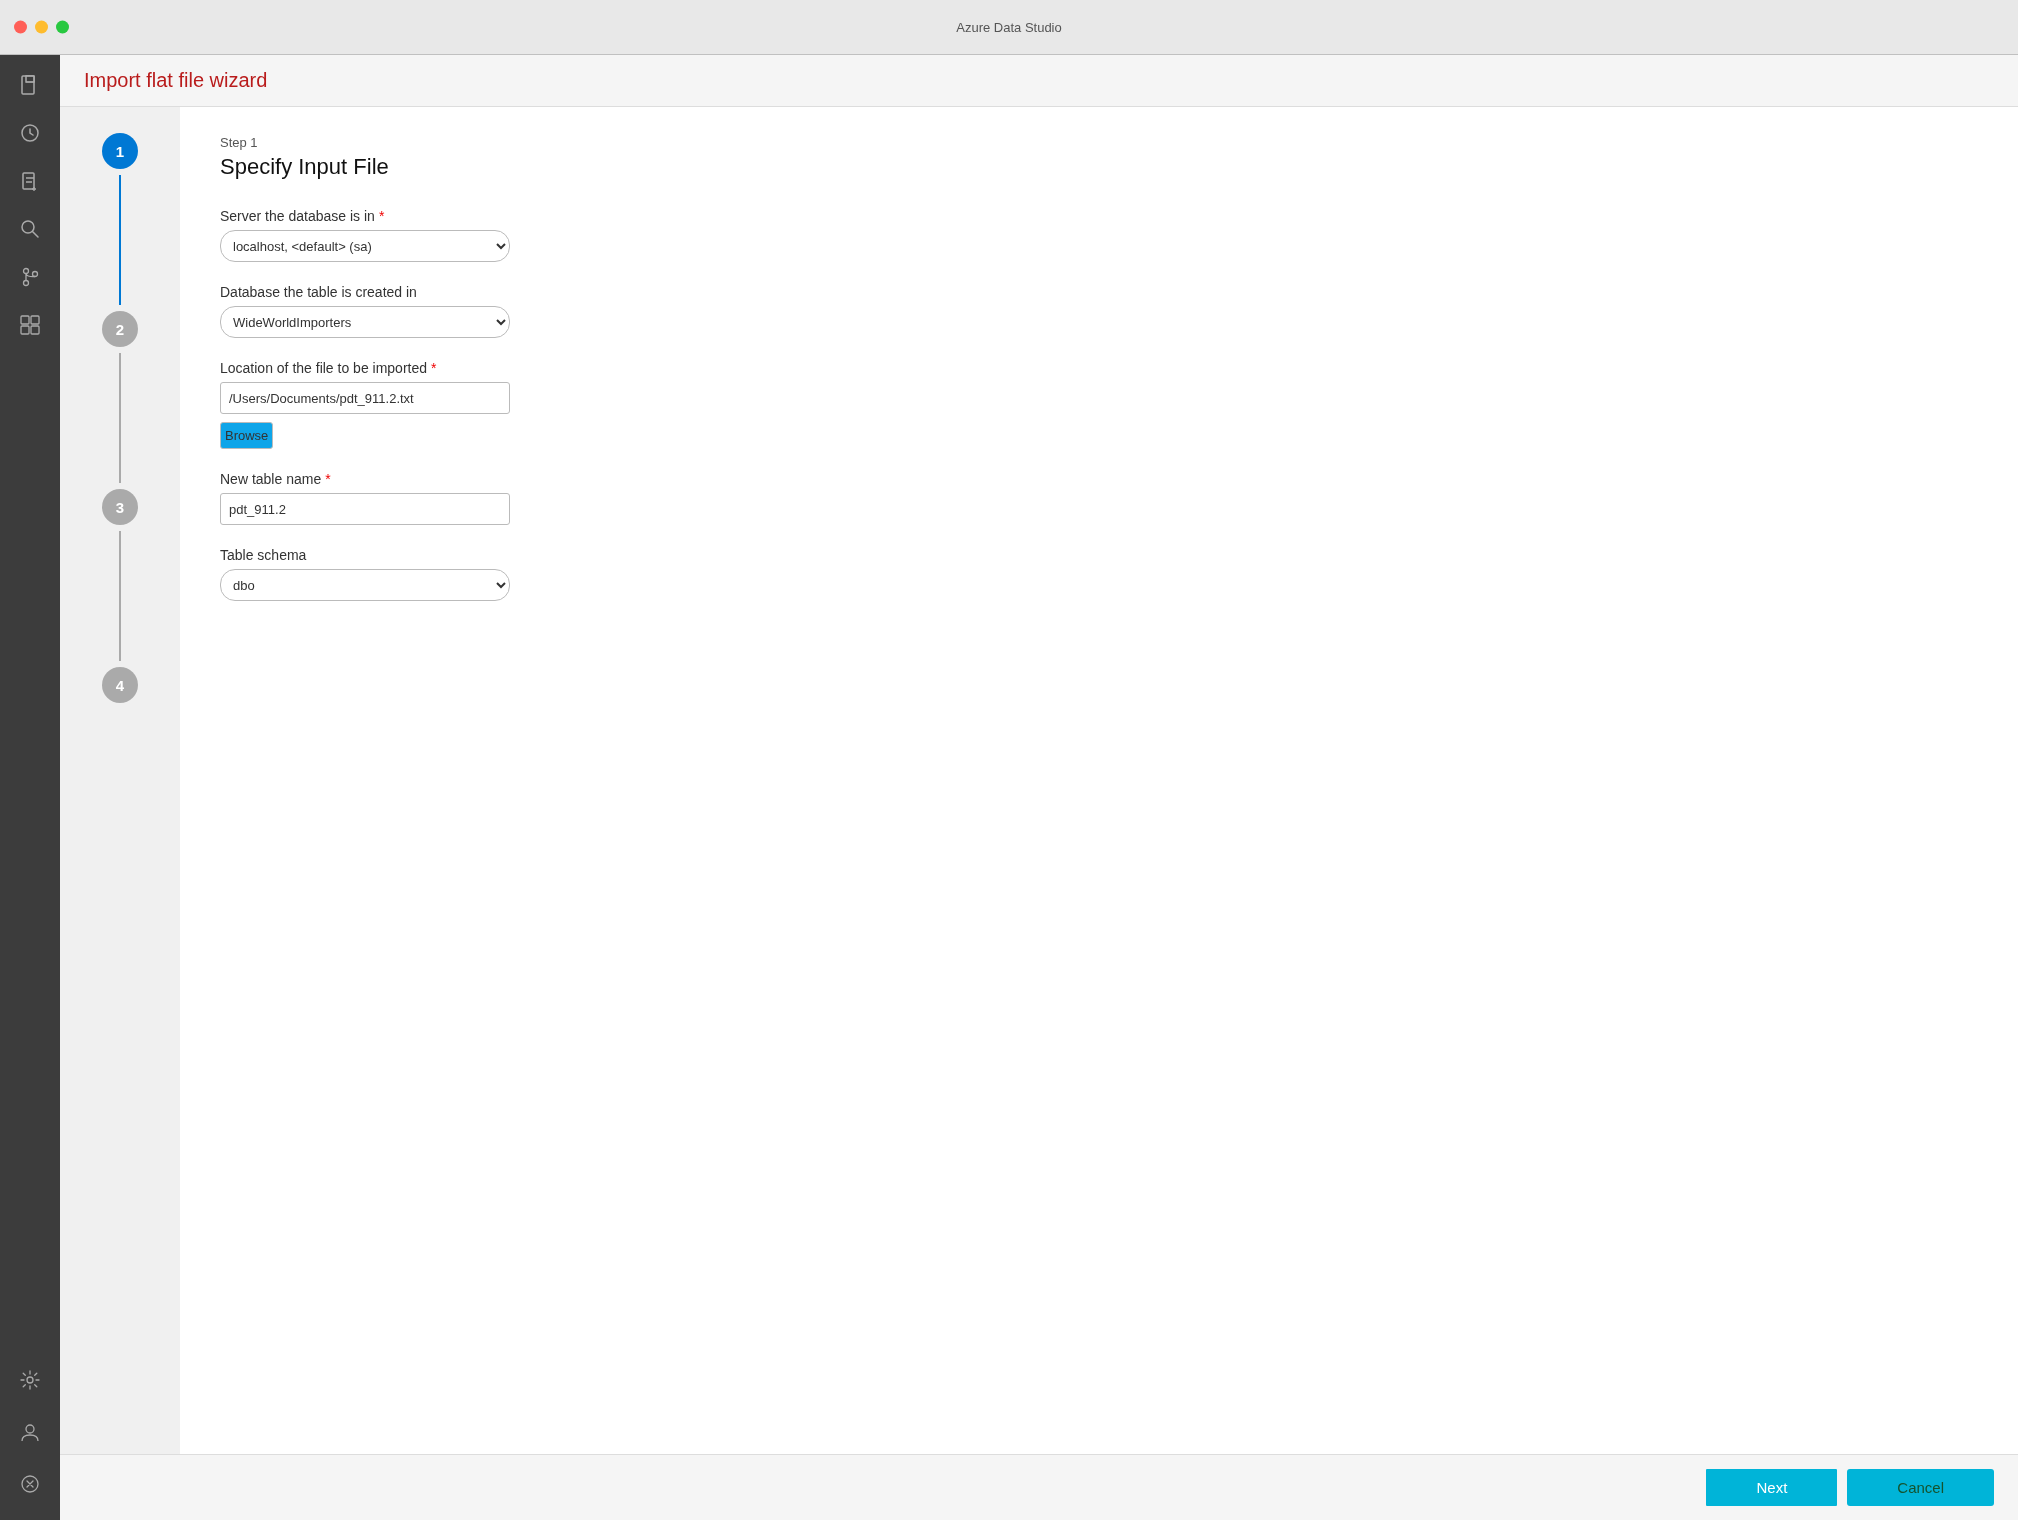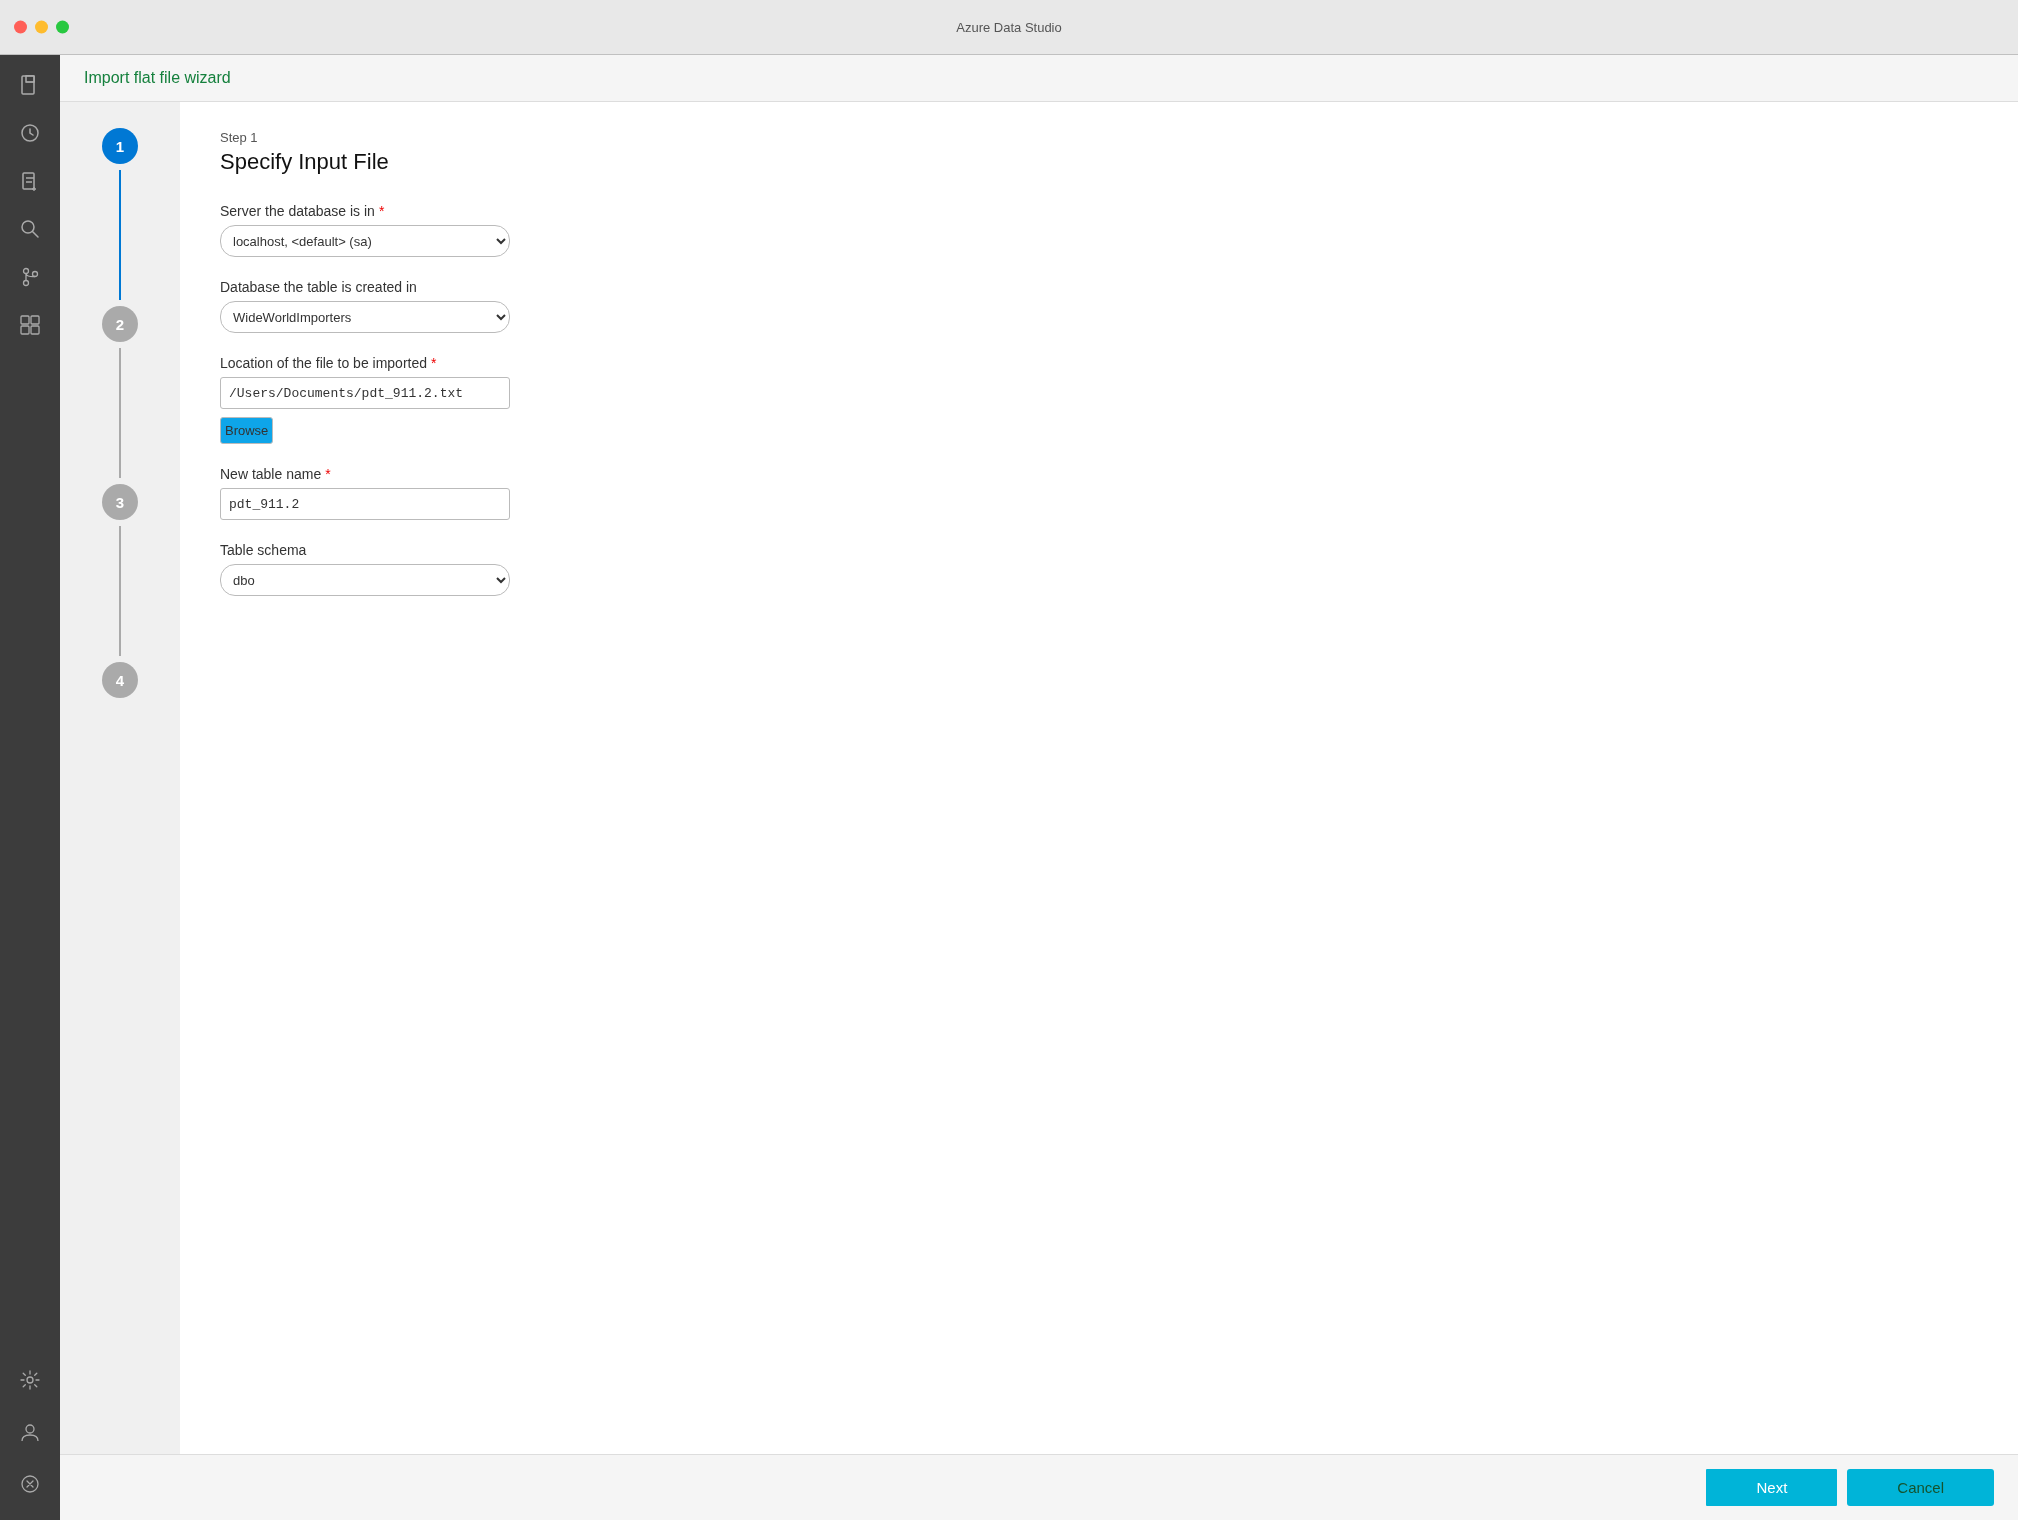--- a/index.html
+++ b/index.html
@@ -96,23 +96,23 @@
     }
 
     
     .wizard-header {
       background: #f5f5f5;
       padding: 14px 24px;
       border-bottom: 1px solid #ddd;
       flex-shrink: 0;
     }
     .wizard-title {
-      font-size: 16px;
+      font-size: 20px;
       font-weight: 500;
-      color: #15803d;
+      color: #b91c1c;
     }
 
     
     .wizard-body {
       display: flex;
       flex: 1;
       overflow: hidden;
     }
 
     
@@ -200,21 +200,20 @@
     }
     .form-input {
       width: 290px;
       height: 32px;
       border: 1px solid #bbb;
       border-radius: 3px;
       background: #fff;
       padding: 0 8px;
       font-size: 13px;
       color: #333;
-      font-family: Liberation Mono, monospace;
     }
     .browse-button {
       margin-top: 8px;
       padding: 5px 4px;
       background: #0ea5e9;
       border: 1px solid #bbb;
       border-radius: 3px;
       font-size: 13px;
       color: #333;
       cursor: pointer;

